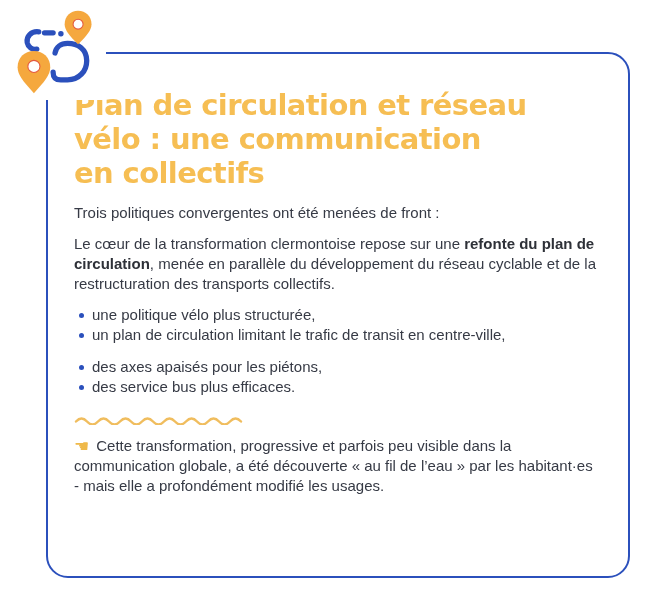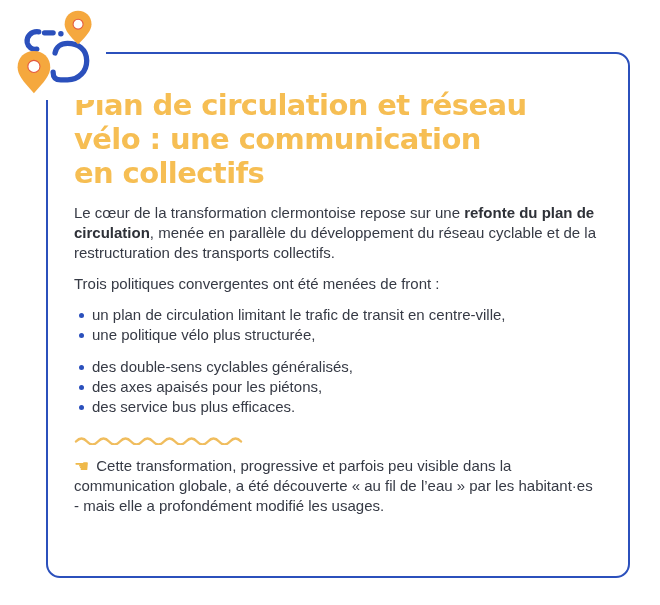--- a/index.html
+++ b/index.html
@@ -9,21 +9,21 @@
     background:#ffffff;
     font-family:"Liberation Sans",sans-serif;
     overflow:hidden;
   }
   .card{
     position:absolute;
     left:46px;top:52px;
     width:584px;height:526px;
     box-sizing:border-box;
     border:2px solid #2b50bc;
-    border-radius:14px;
+    border-radius:22px;
     padding:34px 28px 0 26px;
     background:#ffffff;
   }
   
   .logo{
     position:absolute;
     left:0;top:0;
     width:106px;height:100px;
     background:#ffffff;
   }
@@ -81,32 +81,31 @@
 <div class="stage">
 
   <div class="card">
 
     <h1>
       <span class="tline">Plan de circulation et réseau</span>
       <span class="tline">vélo : une communication</span>
       <span class="tline">en collectifs</span>
     </h1>
 
+    <p class="body">Trois politiques convergentes ont été menées de front :</p>
+
     <p class="body"><span>Le cœur de la transformation clermontoise repose sur une </span><span class="b">refonte du plan de circulation</span><span>, menée en parallèle du développement du réseau cyclable et de la restructuration des transports collectifs.</span></p>
 
-    <p class="body">Trois politiques convergentes ont été menées de front :</p>
-
     <ul class="blist">
+        <li>une politique vélo plus structurée,</li>
         <li>un plan de circulation limitant le trafic de transit en centre-ville,</li>
-        <li>une politique vélo plus structurée,</li>
       </ul>
 
 
     <ul class="blist">
-        <li>des double-sens cyclables généralisés,</li>
         <li>des axes apaisés pour les piétons,</li>
         <li>des service bus plus efficaces.</li>
       </ul>
 
     <svg class="wave" width="176" height="12" viewBox="0 0 176 12" aria-hidden="true">
       <path d="M2,8.5 Q7.5,2.5 13,8.5 T24,8.5 T35,8.5 T46,8.5 T57,8.5 T68,8.5 T79,8.5 T90,8.5 T101,8.5 T112,8.5 T123,8.5 T134,8.5 T145,8.5 T156,8.5 T167,8.5" fill="none" stroke="#f0bd5e" stroke-width="2.4" stroke-linecap="round"></path>
     </svg>
 
     <p class="body note">
       <span class="hand">☚</span><span>Cette transformation, progressive et parfois peu visible dans la communication globale, a été découverte « au fil de l’eau » par les habitant·es - mais elle a profondément modifié les usages.</span>

